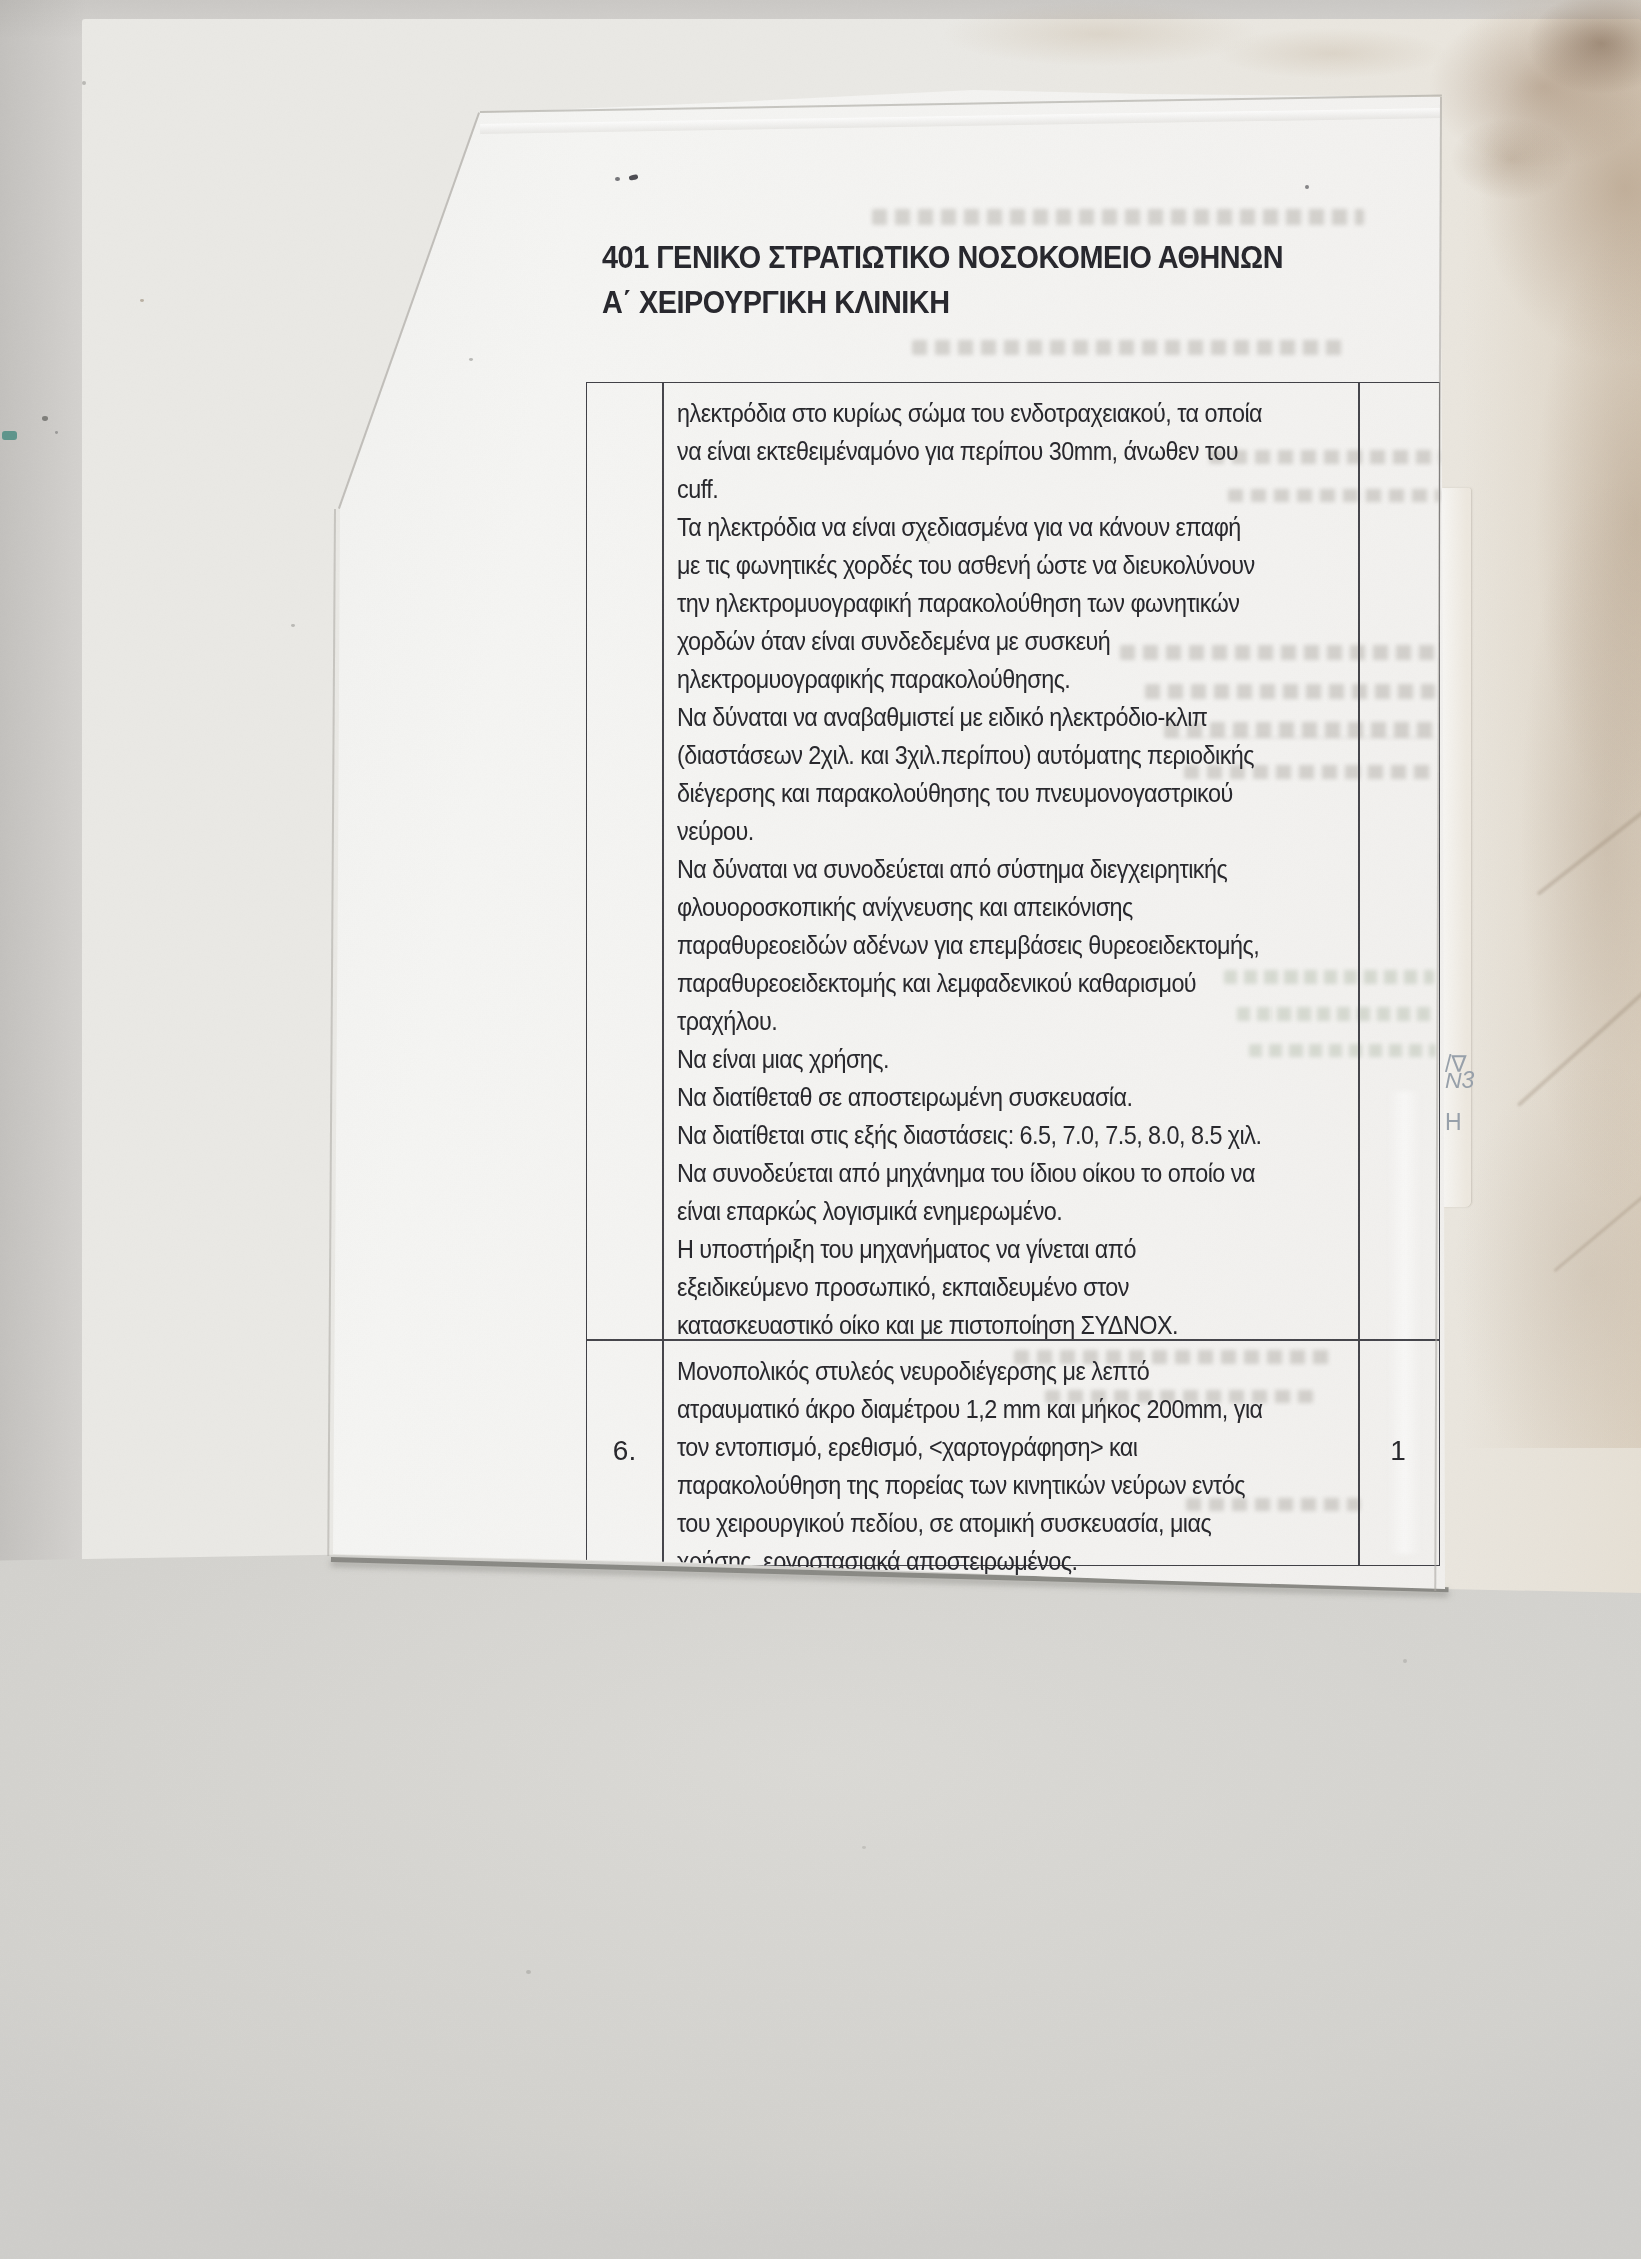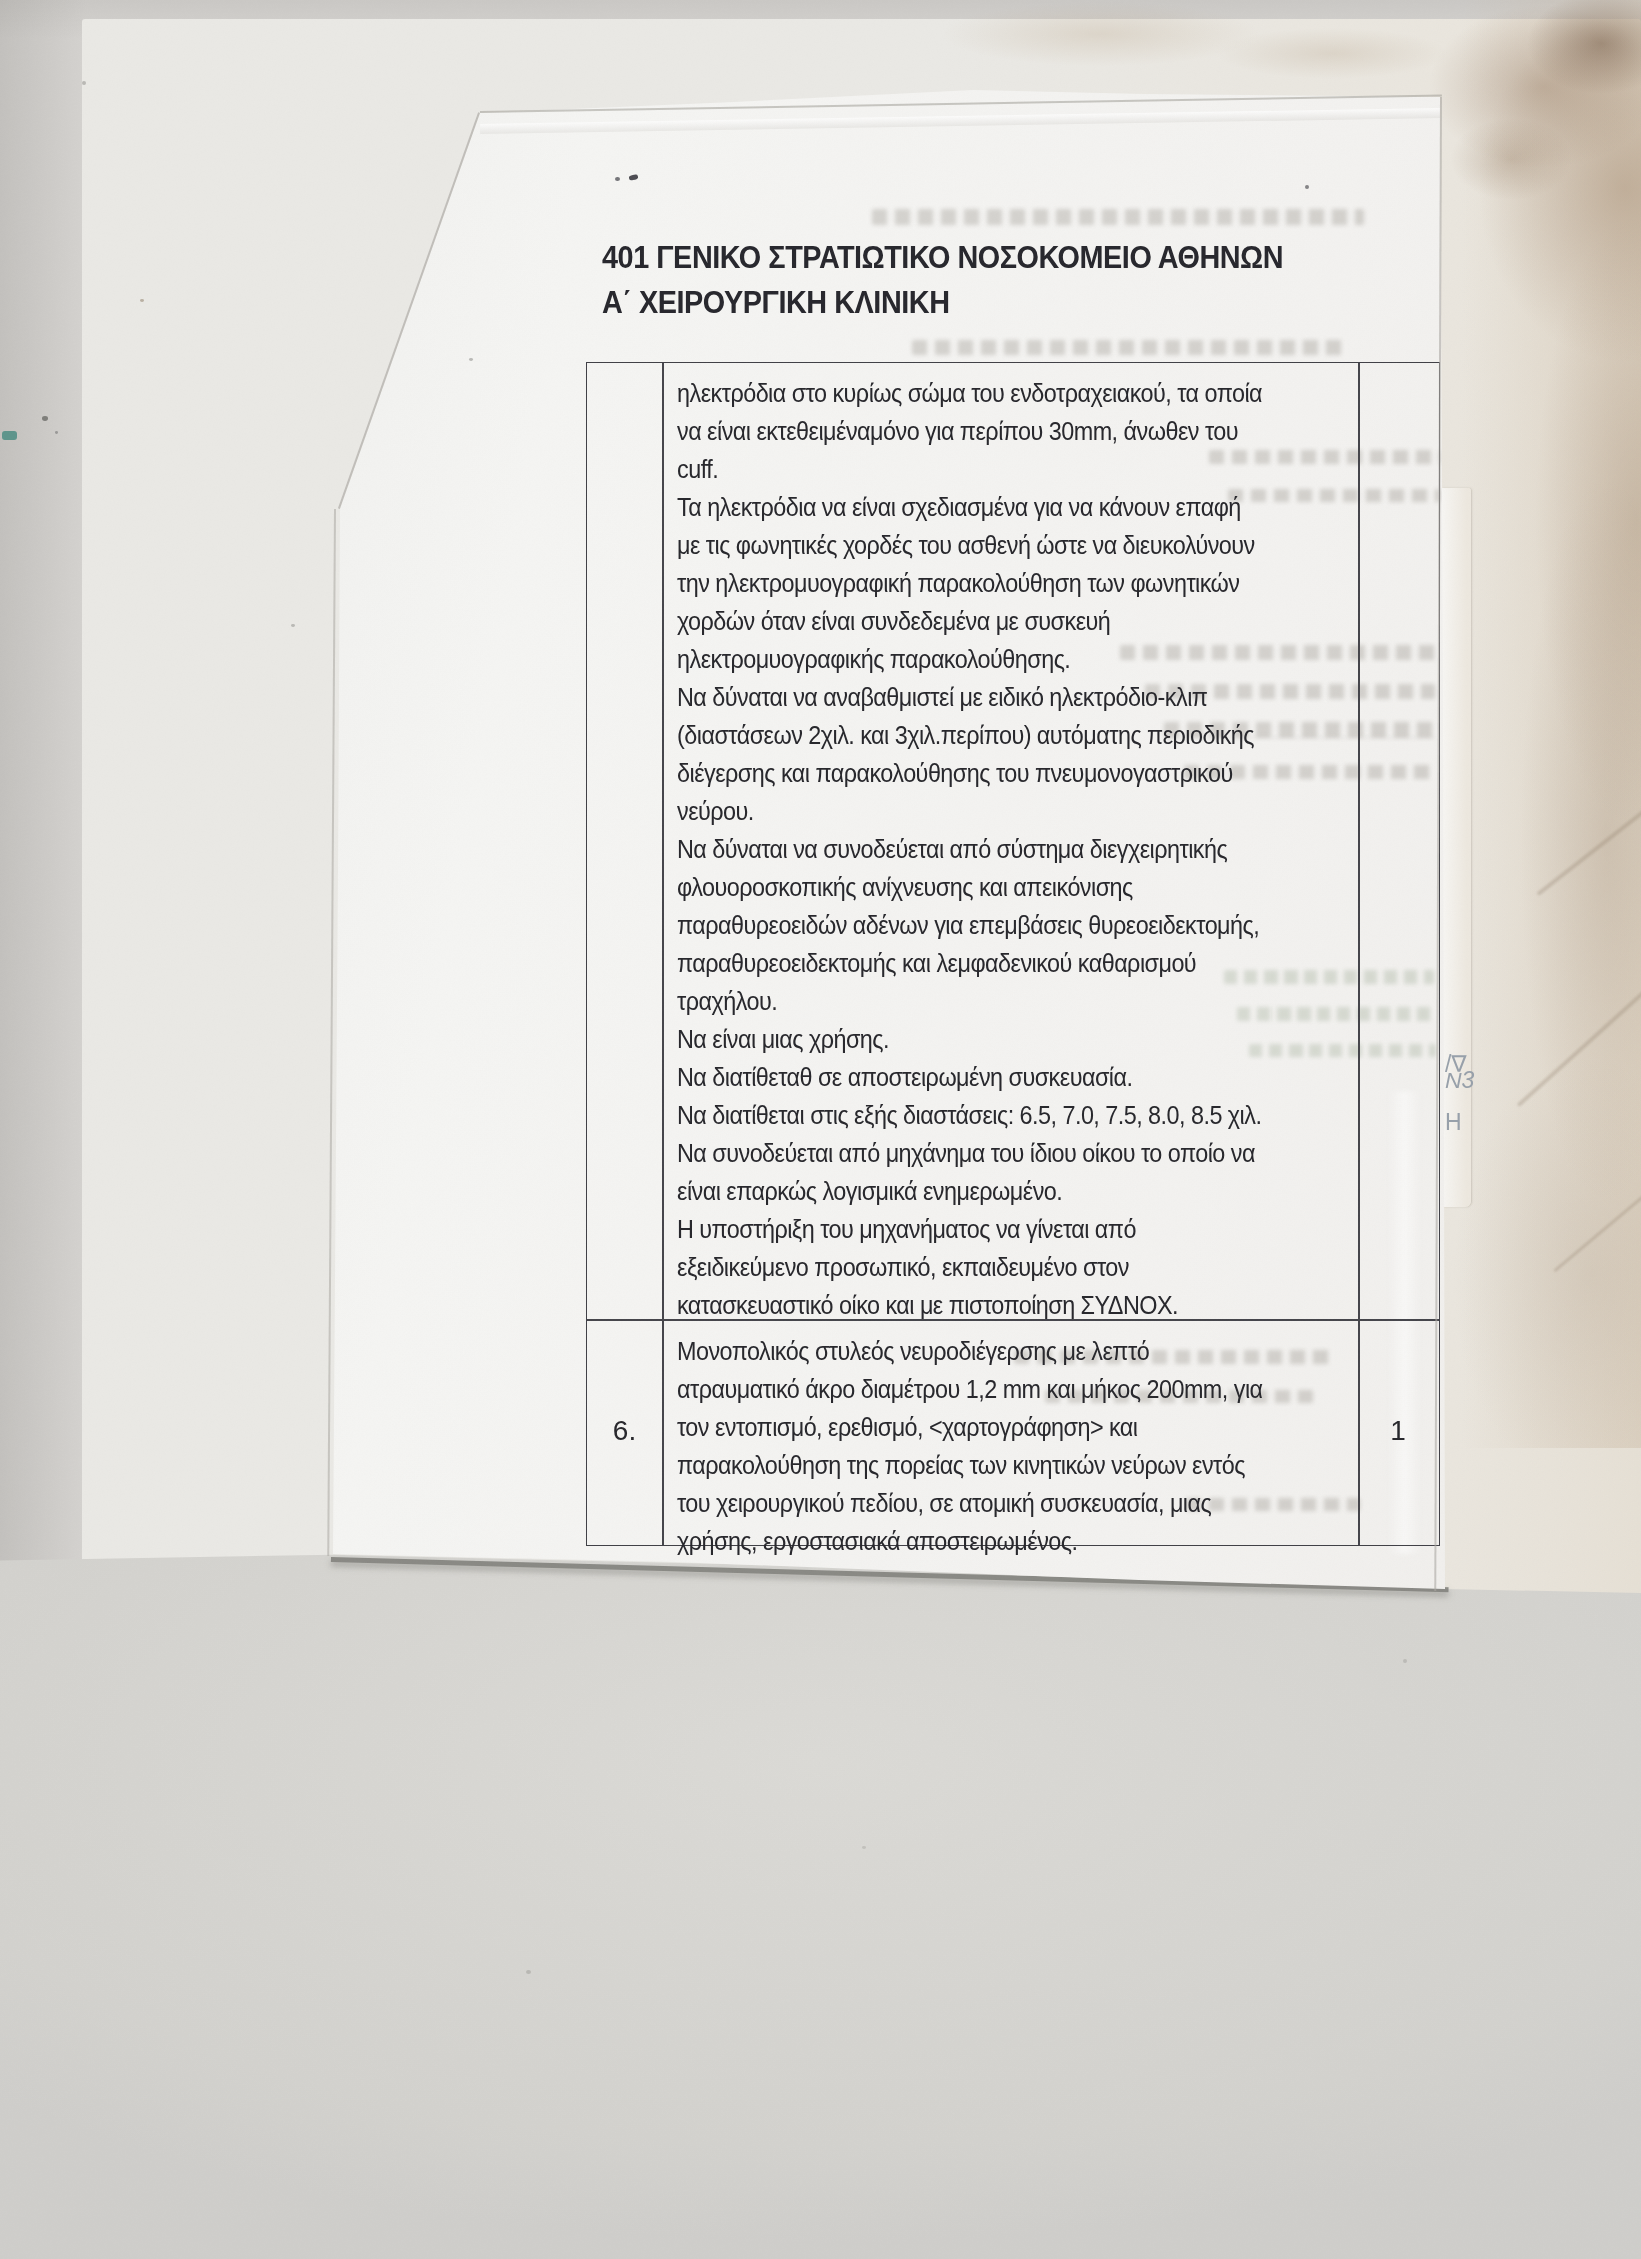--- a/index.html
+++ b/index.html
@@ -43,21 +43,21 @@
         background:linear-gradient(100deg,#ededeb,#f5f5f3 30%,#f3f2f0 68%,#efedea);}
   .page .fold-top{position:absolute;left:480px;top:124px;width:960px;height:9.7px;
         background:linear-gradient(180deg,rgba(255,255,255,.7),rgba(210,208,204,.35));
         transform:rotate(-0.95deg);transform-origin:left top;}
   .page .crease-right{position:absolute;left:1388px;top:1091px;width:33px;height:463px;
         background:linear-gradient(90deg,transparent,rgba(255,255,255,.55),transparent);filter:blur(2.9px);}
   .edge{position:absolute;z-index:8;pointer-events:none;}
   .title{position:absolute;left:602px;top:235px;z-index:9;color:#26262c;font-weight:bold;
         font-size:31px;line-height:45px;letter-spacing:-0.5px;white-space:pre;
         transform:scaleX(.93);transform-origin:left top;}
-  .tbl{position:absolute;left:586px;top:362px;width:852px;height:1182px;z-index:9;
+  .tbl{position:absolute;left:586px;top:382px;width:852px;height:1182px;z-index:9;
         border:1.9px solid #3f3f45;}
   .tbl .vline,.tbl .hline{position:absolute;background:#44444a;}
   .tbl .vline{width:1.9px;top:0;bottom:0;}
   .tbl .hline{height:1.9px;left:0;right:0;}
   .cell{position:absolute;color:#26262b;}
   .desc{font-size:26px;line-height:38px;letter-spacing:-0.6px;white-space:pre;
         transform:scaleX(.90);transform-origin:left top;}
   .num,.qty{display:flex;align-items:center;justify-content:center;font-size:28px;}
   .ghost{position:absolute;z-index:9;border-radius:1.9px;filter:blur(2.3px);opacity:.42;
         background:repeating-linear-gradient(90deg,rgba(118,112,102,.6) 0 15.4px,rgba(118,112,102,0) 15.4px 23px);}

